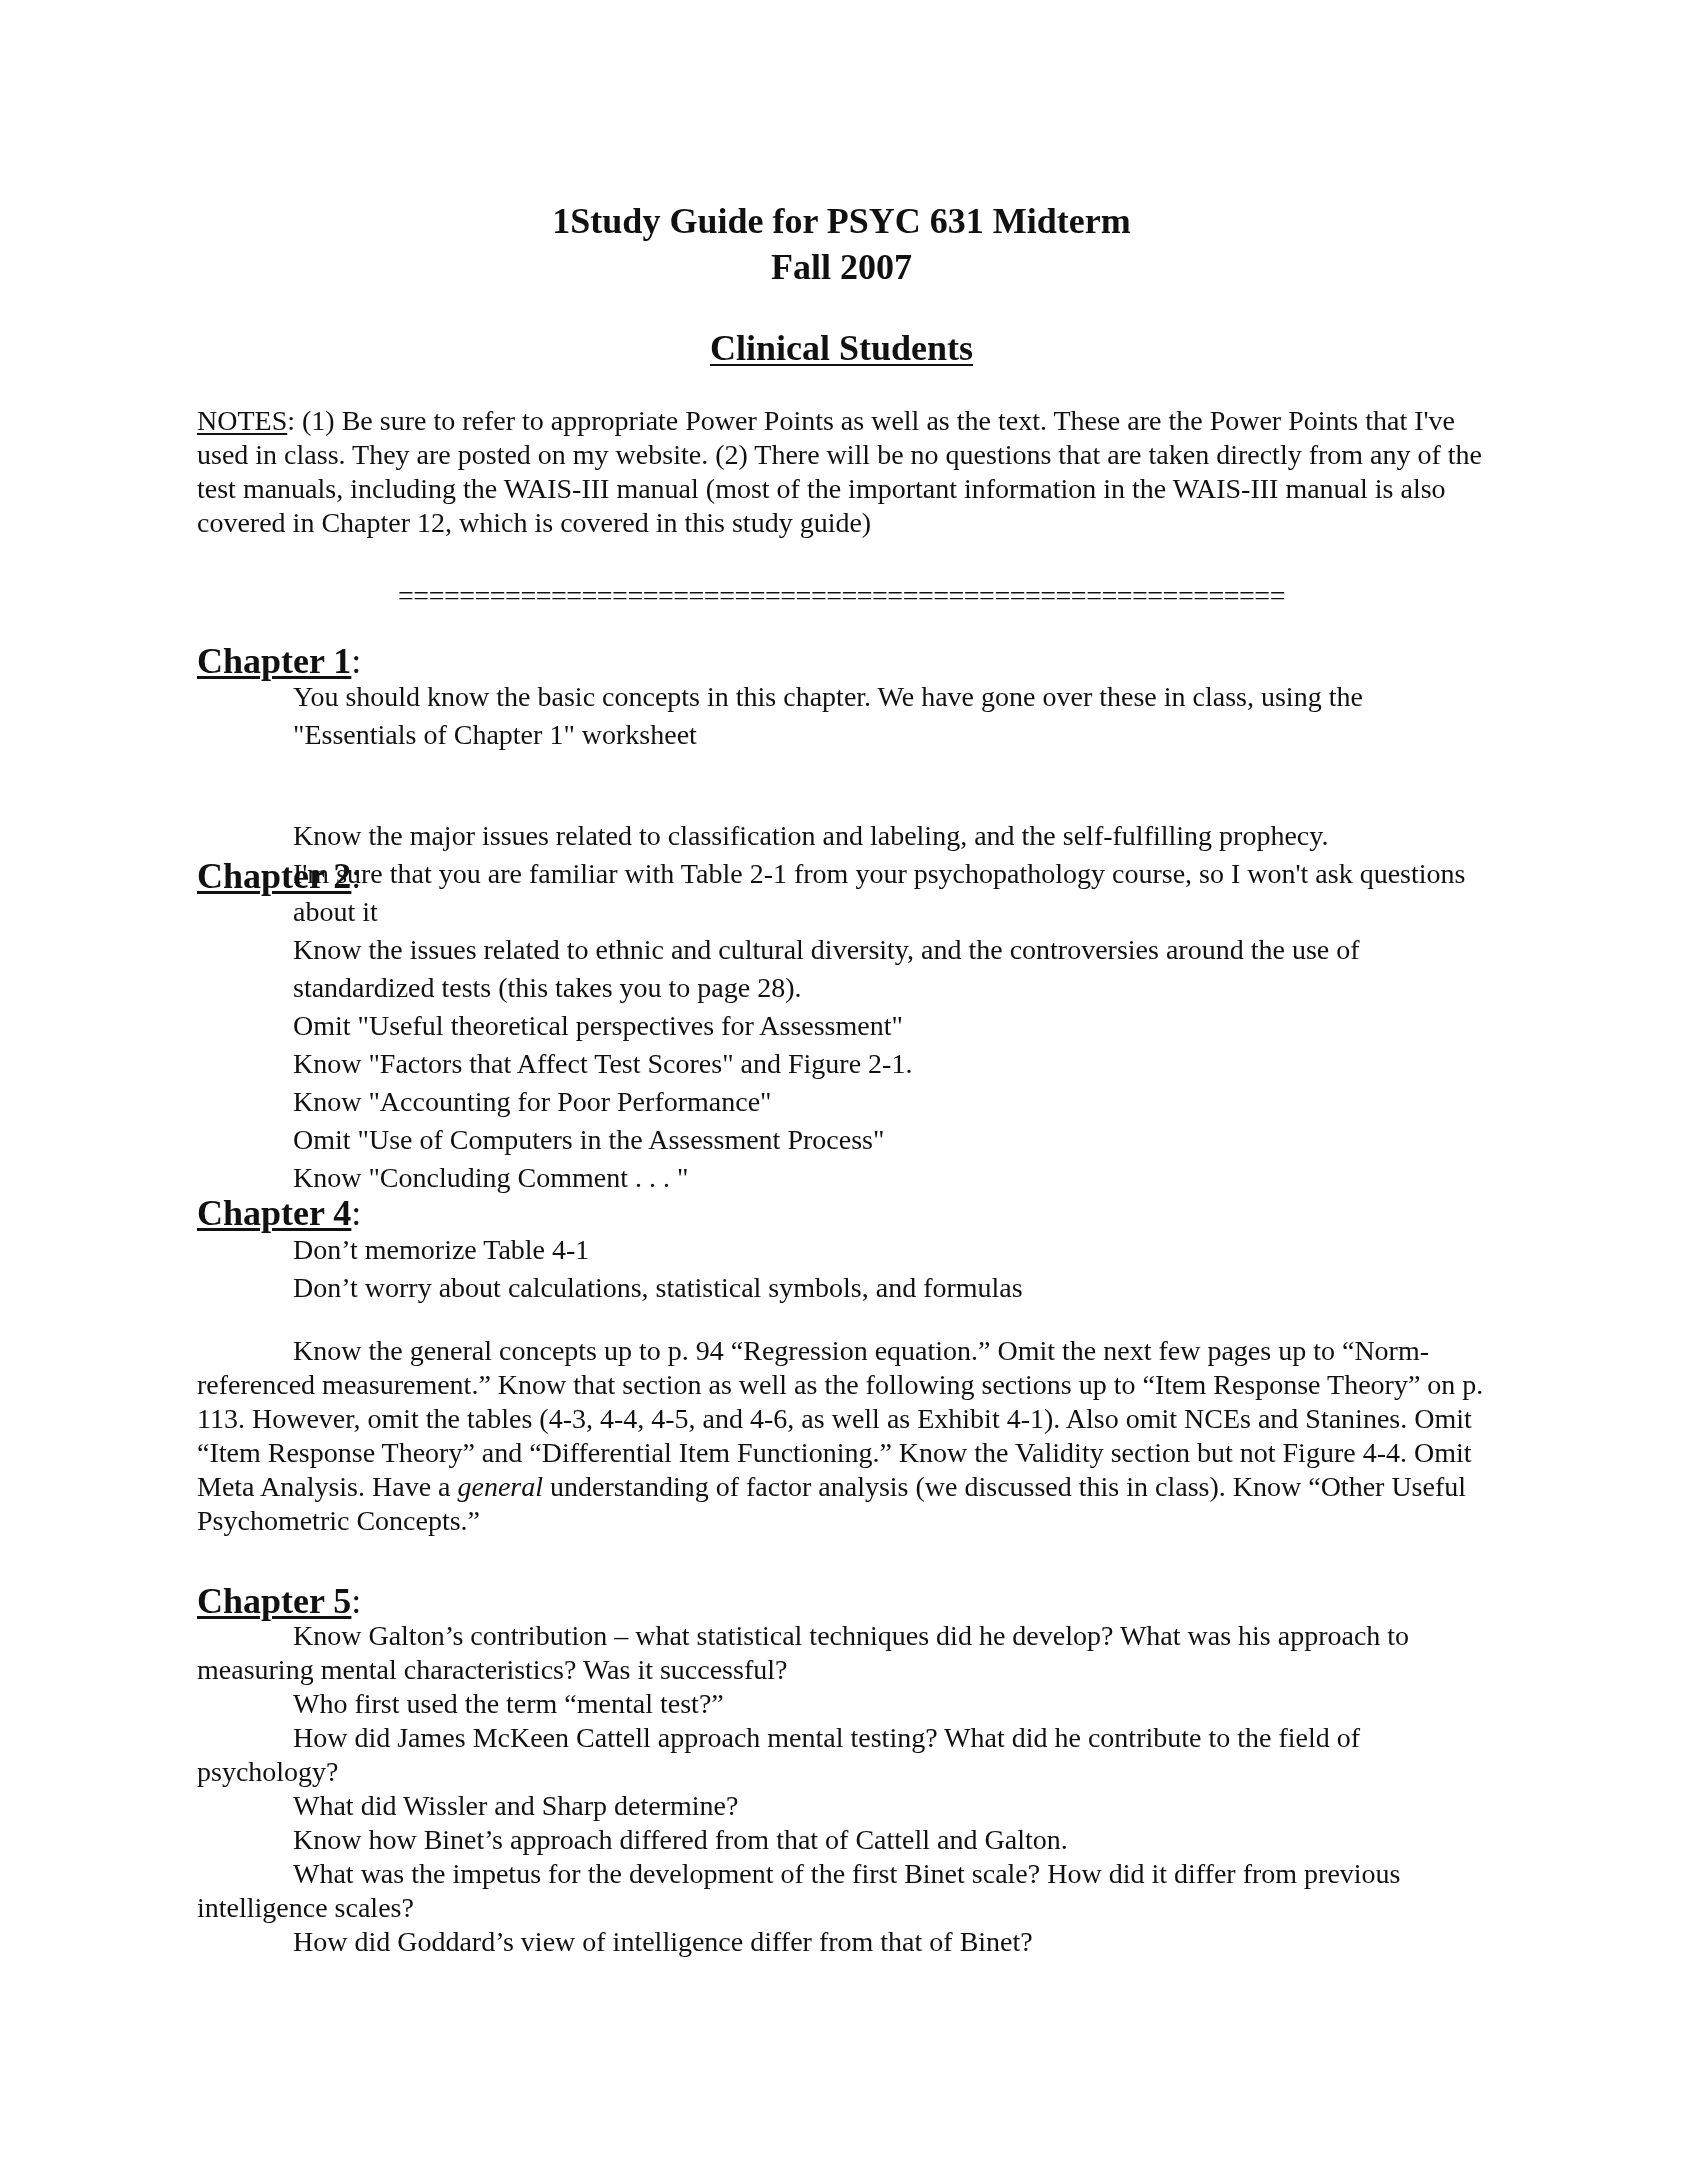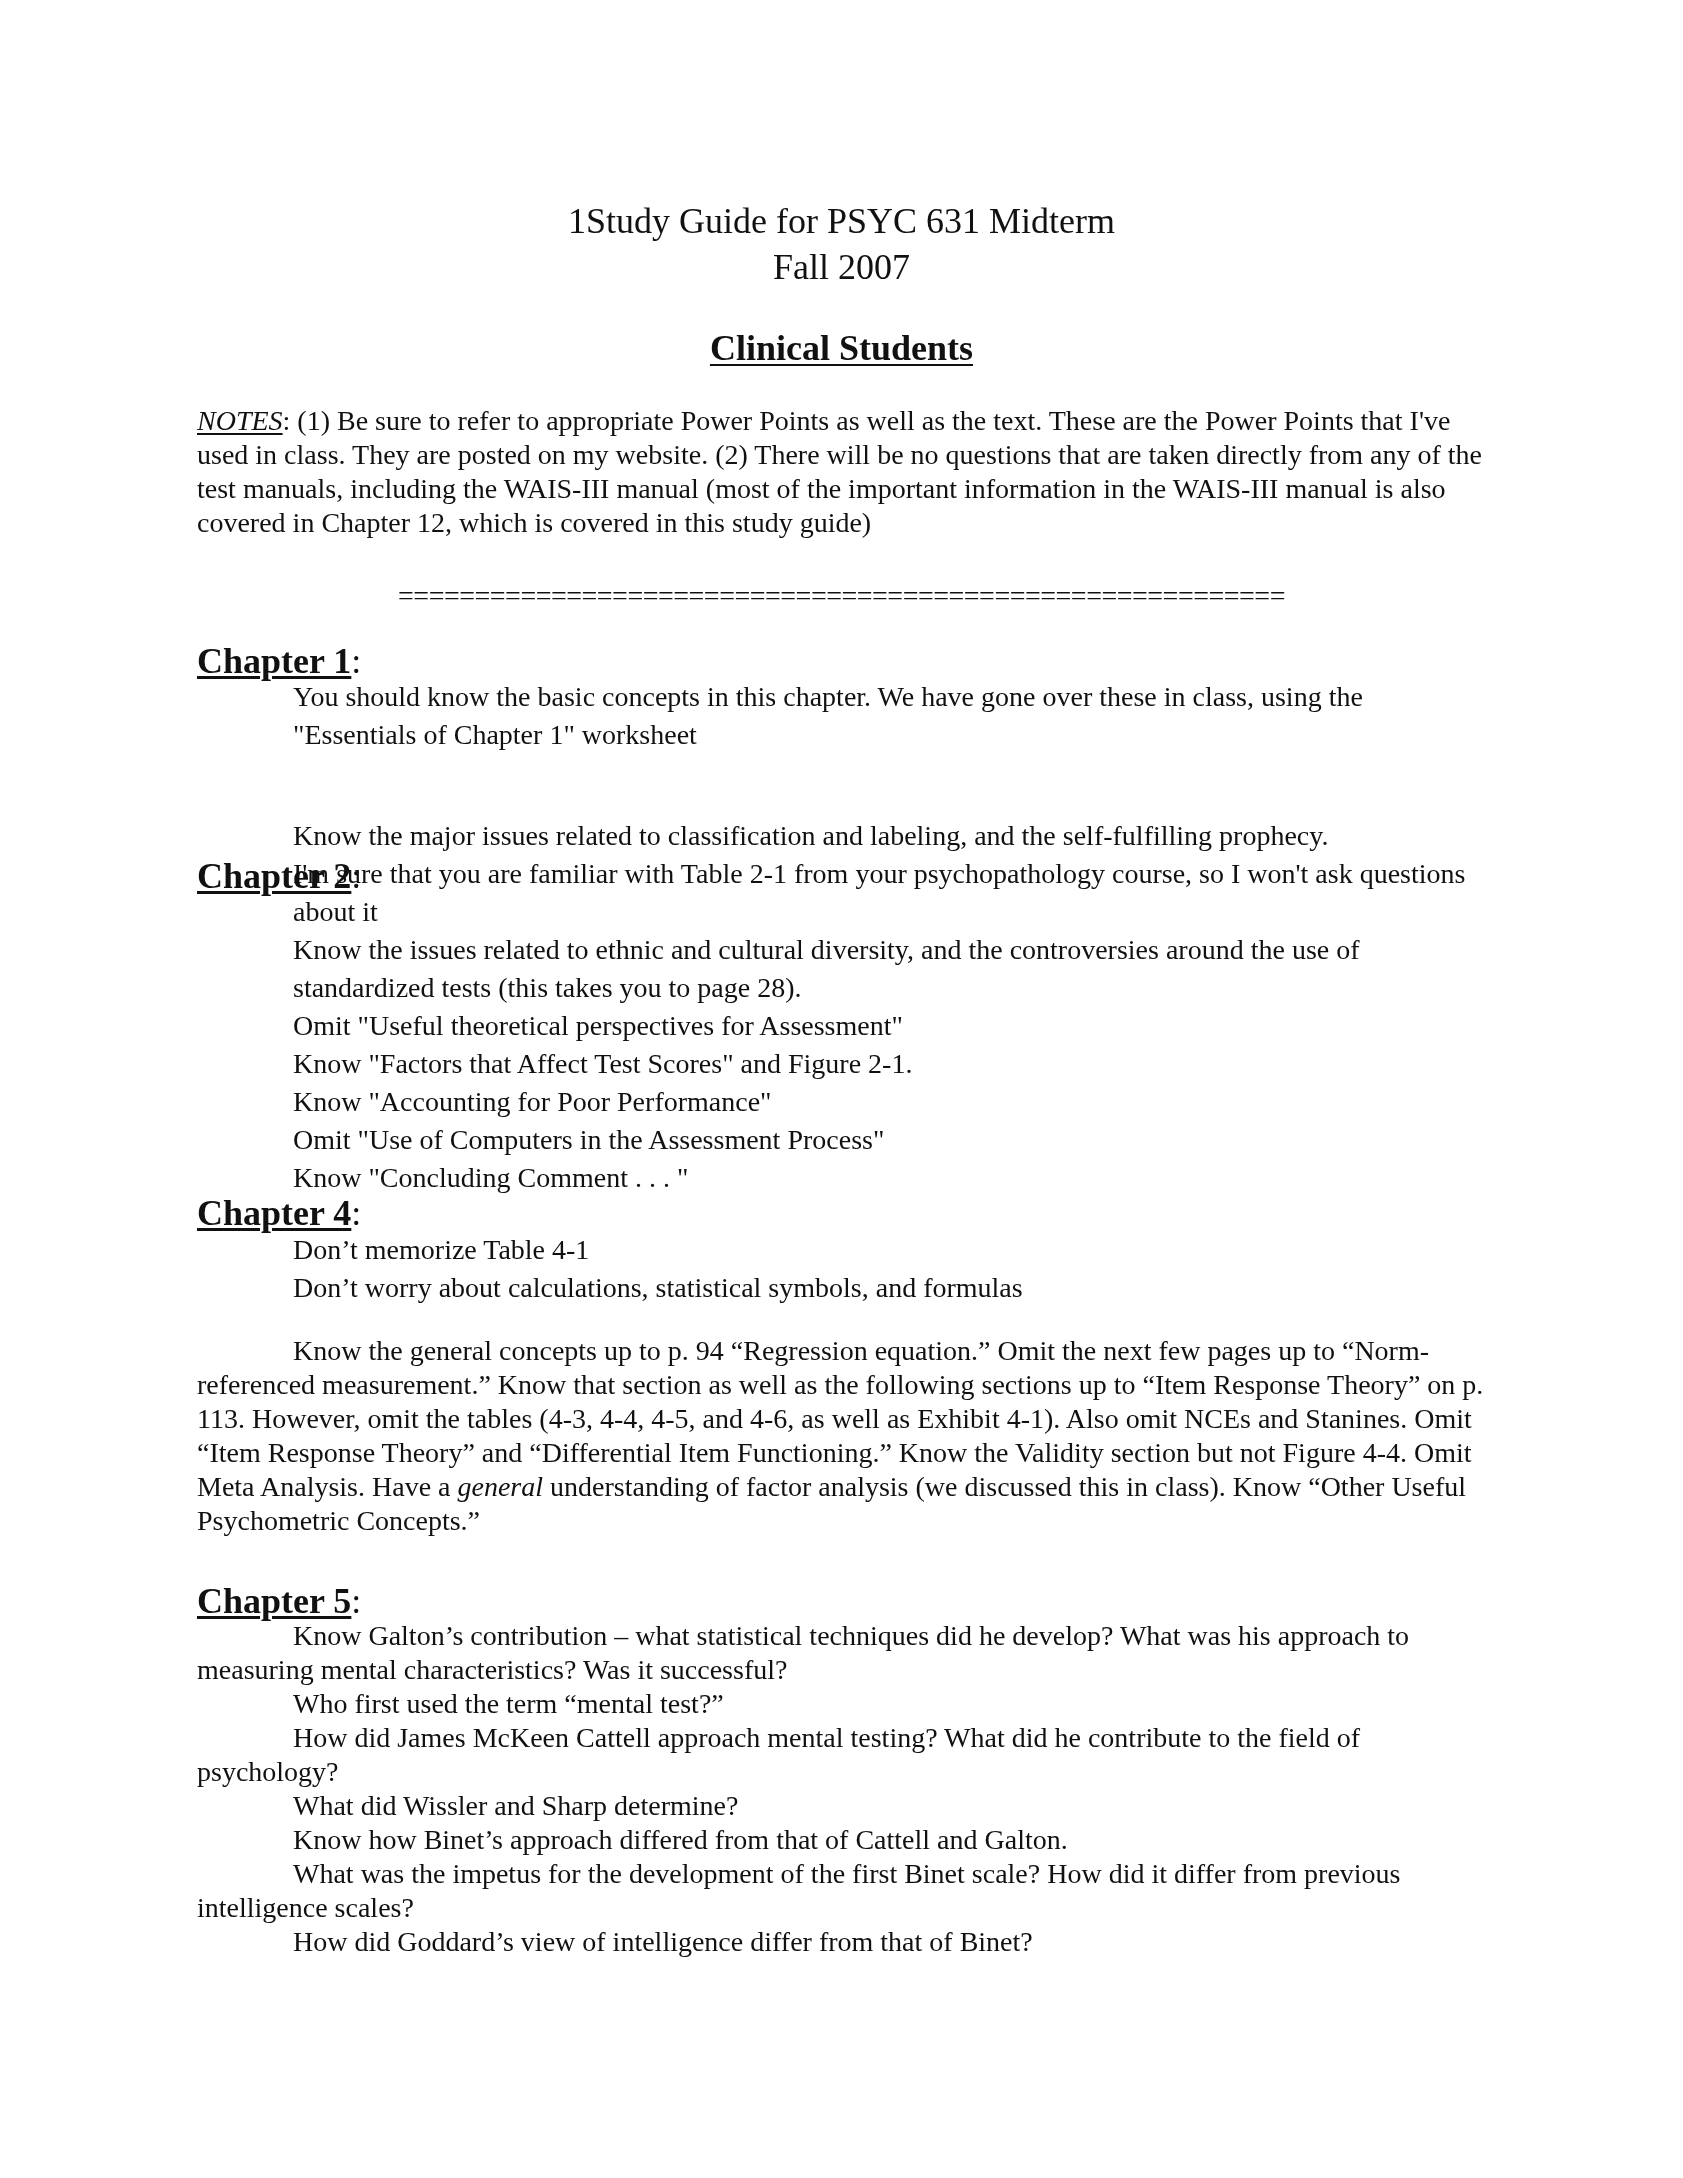--- a/index.html
+++ b/index.html
@@ -1,28 +1,28 @@
 <!DOCTYPE html>
 <html><head>
 <meta charset="utf-8">
 <style>
   html, body { margin:0; padding:0; background:#ffffff; }
   body { width:1683px; height:2178px; position:relative; overflow:hidden;
          font-family:"Liberation Serif","DejaVu Serif",serif; color:#111; }
   .page { position:absolute; left:0; top:0; width:1683px; height:2178px; }
   .title { position:absolute; left:0; width:1683px; text-align:center;
-           font-weight:normal; font-size:36px; line-height:46px; }
+           font-weight:bold; font-size:36px; line-height:46px; }
   .t1 { top:198px; }
   .t2 { top:244px; }
   .subtitle { position:absolute; left:0; width:1683px; text-align:center; top:325px;
               font-weight:bold; font-size:36px; line-height:46px; }
   .subtitle span { text-decoration:underline; text-decoration-thickness:2px; text-underline-offset:4px; }
   .body { position:absolute; left:197px; width:1287px; font-size:28px; line-height:34px; }
   .notes { top:404px; }
-  .u { text-decoration:underline; text-underline-offset:3px;font-style:italic; }
+  .u { text-decoration:underline; text-underline-offset:3px; }
   .rule { position:absolute; left:0; width:1683px; text-align:center; top:579px;
           font-size:28px; line-height:34px; letter-spacing:-0.5px; white-space:nowrap; }
   .chap-head { position:absolute; left:197px; font-size:36px; line-height:34px; font-weight:bold; }
   .chap-head .lbl { text-decoration:underline; text-underline-offset:3px; }
   .chap-head .colon { font-weight:normal; }
   .item { display:block; }
   .indent-block { position:absolute; left:293px; width:1188px; font-size:28px; line-height:38px; }
   .para { position:absolute; left:197px; width:1292px; font-size:28px; line-height:34px; }
   .para .line { display:block; text-indent:96px; }
   em { font-style:italic; }

